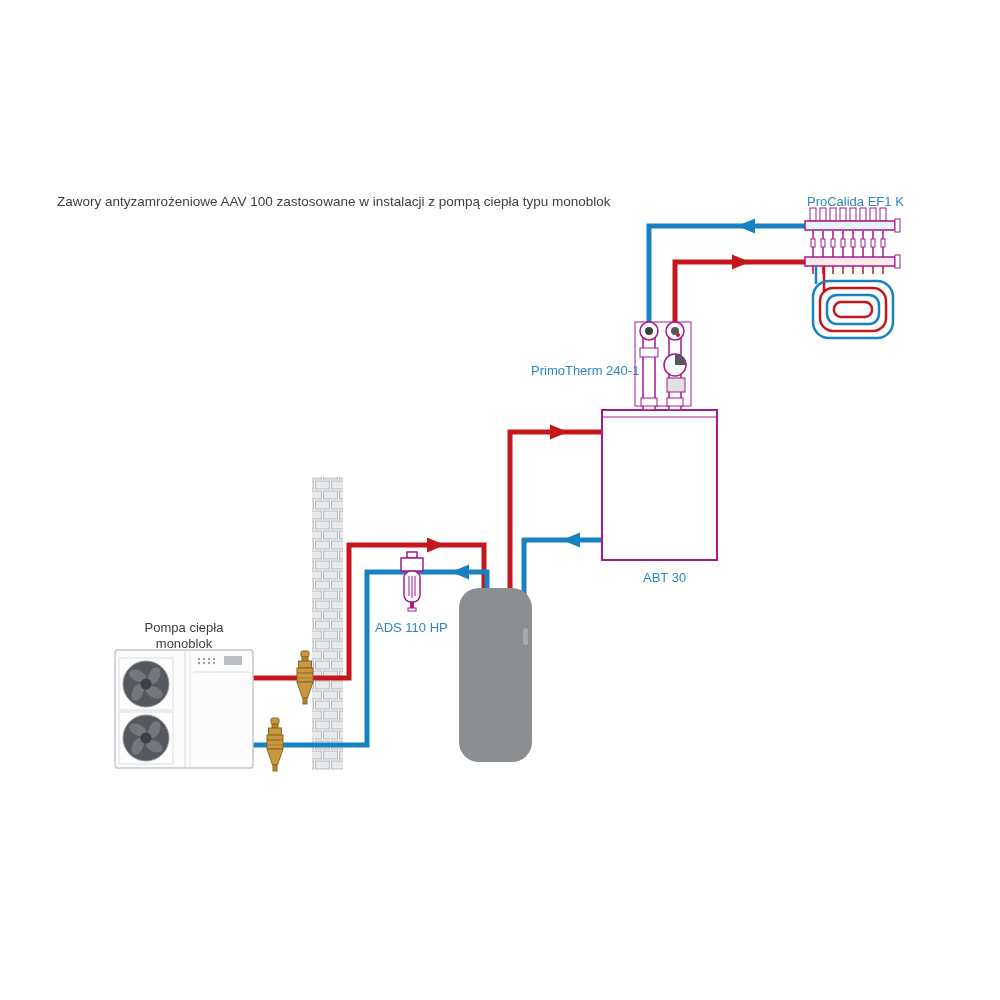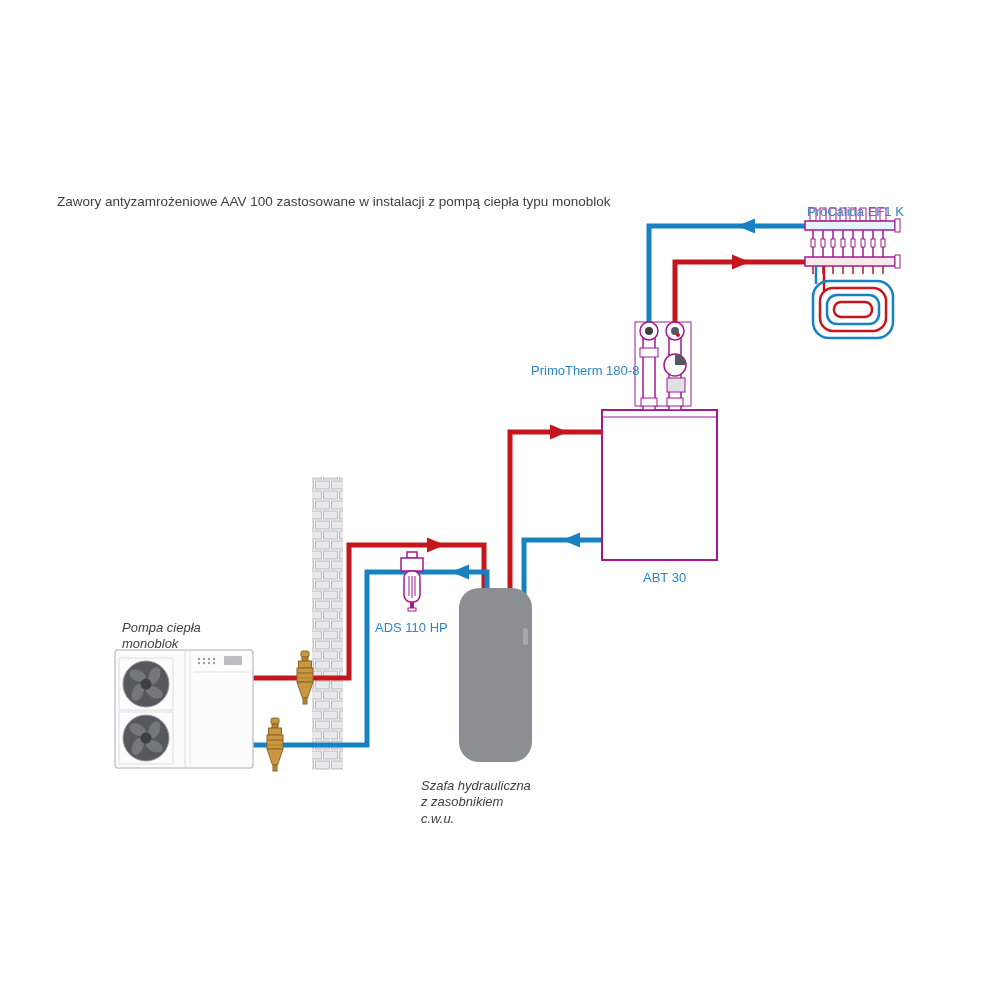--- a/index.html
+++ b/index.html
@@ -13,21 +13,21 @@
   }
   #diagram-svg{position:absolute;left:0;top:0;}
   .lbl{
     position:absolute;
     font-size:13px;
     line-height:1.25;
     white-space:pre-line;
     color:#2e86c1;
   }
   .lbl.dark{color:#3b4045;}
-  .lbl.center{font-style:italic;}
+  .lbl.center{text-align:center;}
   #title{
     position:absolute;
     left:30px;top:194px;
     font-size:13.5px;
     color:#3b4045;
     white-space:nowrap;
   }
 </style>
 </head>
 <body>
@@ -199,28 +199,25 @@
           <circle cx="182" cy="663" r="1.2"></circle>
           <circle cx="187" cy="663" r="1.2"></circle>
       </g>
       <rect x="197" y="656" width="18" height="9" rx="1" fill="#babec1"></rect>
       <line x1="166" y1="672" x2="222" y2="672" stroke="#dcdee0" stroke-width="1"></line>
     </g>
   </svg>
 
   <div id="title">Zawory antyzamrożeniowe AAV 100 zastosowane w instalacji z pompą ciepła typu monoblok</div>
 
-  <div class="lbl" style="left:780px;top:204px;">ProCalida EF1 K</div>
-
-  <div class="lbl" style="left:504px;top:363px;">PrimoTherm 180-8</div>
+  <div class="lbl" style="left:780px;top:194px;">ProCalida EF1 K</div>
+
+  <div class="lbl" style="left:504px;top:363px;">PrimoTherm 240-1</div>
 
   <div class="lbl" style="left:616px;top:570px;">ABT 30</div>
 
   <div class="lbl" style="left:348px;top:620px;">ADS 110 HP</div>
 
   <div class="lbl dark center" style="left:95px;top:620px;width:124px;">Pompa ciepła
 monoblok</div>
 
-  <div class="lbl dark center" style="left:394px;top:778px;width:150px;">Szafa hydrauliczna
-z zasobnikiem
-c.w.u.</div>
 
 </div>
 
 </body></html>

